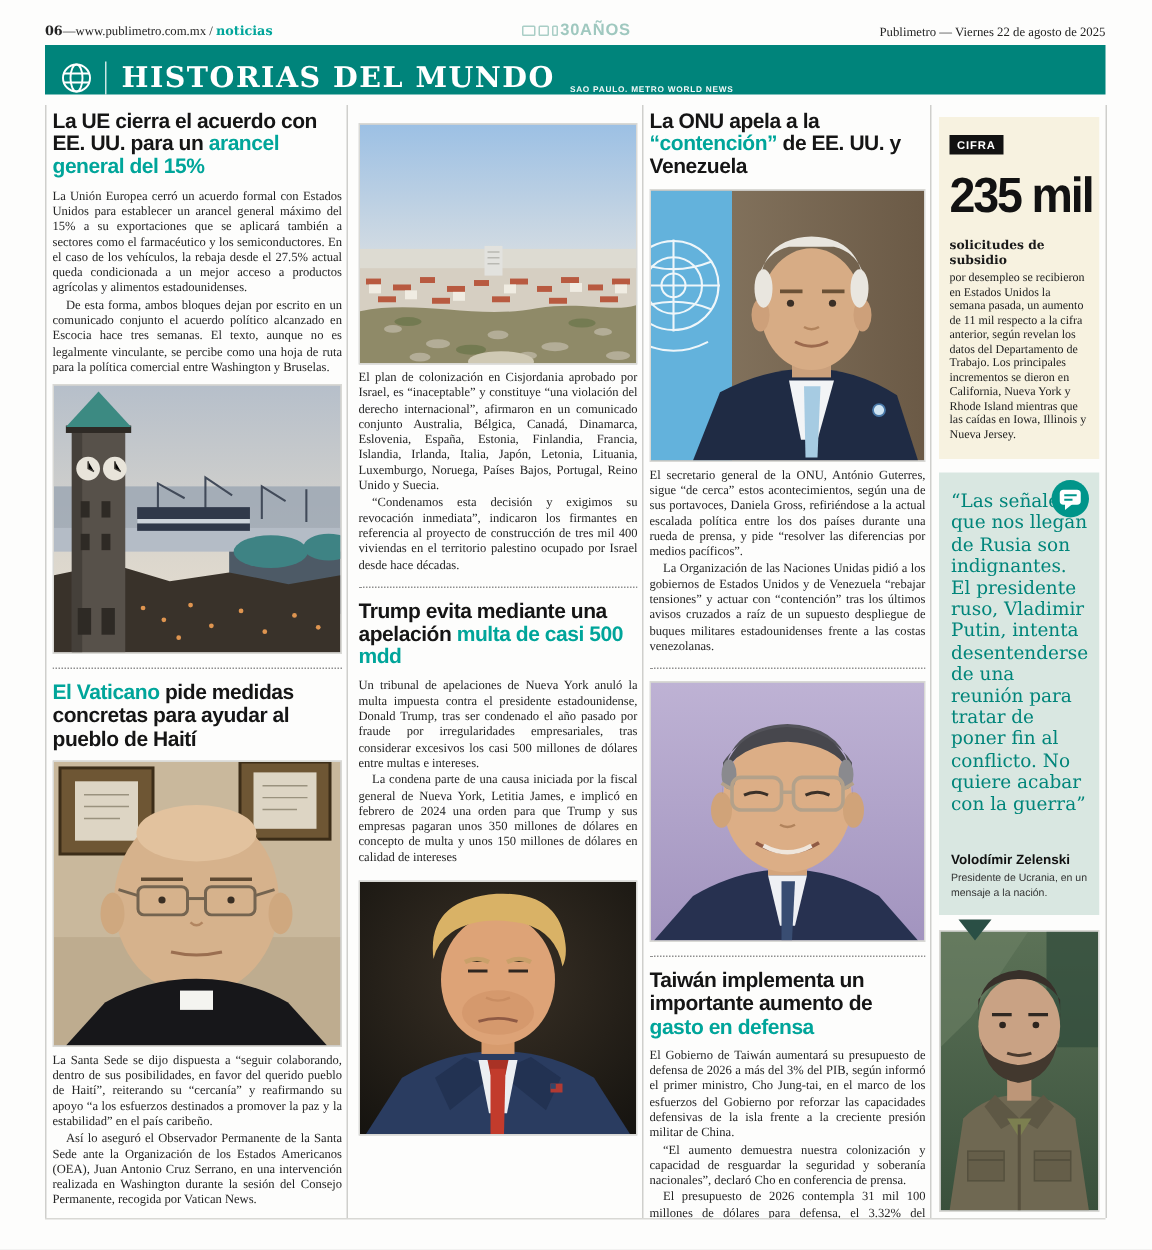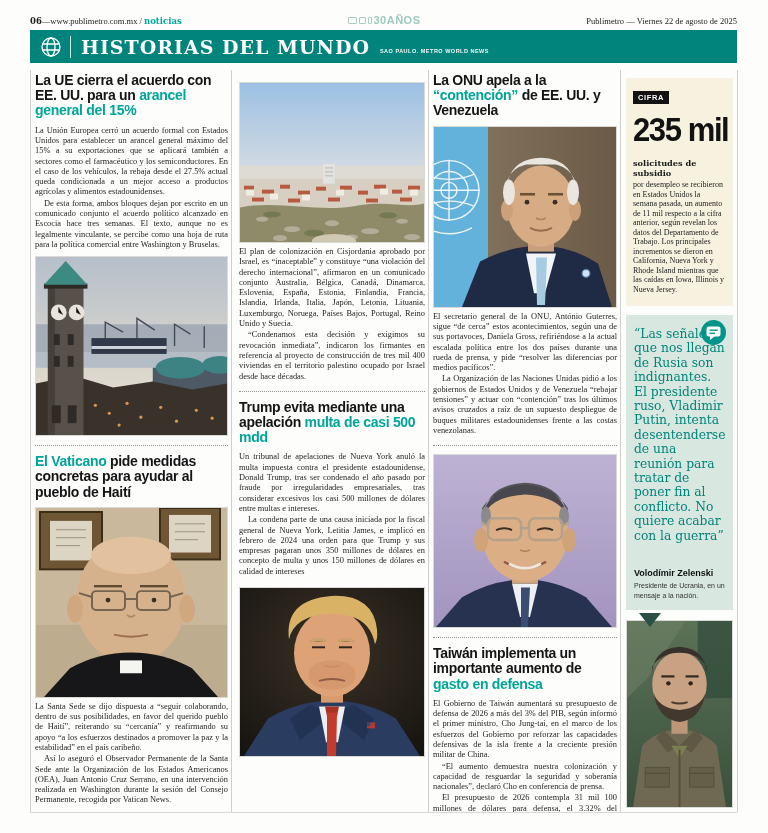--- a/index.html
+++ b/index.html
@@ -13,21 +13,21 @@
             font-family:"Liberation Serif",serif; font-size:8.5px; color:#222; }
   .tb-left b { font-family:"DejaVu Serif",serif; }
   .tb-section { color:#00a59a; font-weight:bold; font-family:"DejaVu Serif",serif; }
   .tb-center { display:flex; align-items:center; gap:2px; color:#9fc8bf; font-weight:bold;
                font-size:11px; letter-spacing:.5px; font-family:"Liberation Sans",sans-serif; }
   .dev { display:inline-block; border:1px solid #a9cec6; border-radius:1px; }
   .dev-monitor { width:9px; height:7px; } .dev-tablet { width:7px; height:7px; } .dev-phone { width:4px; height:7px; }
 
   
   .banner { position:absolute; top:30px; left:30px; width:707px; height:33px; background:#00847b;
-            display:flex; align-items:center; padding:0 10px; color:#fff; }
+            display:flex; align-items:flex-end; padding:0 10px; color:#fff; }
   .banner-sep { width:1px; height:22px; background:rgba(255,255,255,.8); margin:0 10px 0 8px; }
   .banner-title { font-family:"DejaVu Serif",serif; font-weight:bold; font-size:19px; letter-spacing:1px; }
   .banner-sub { font-size:5.5px; font-weight:bold; letter-spacing:.5px; margin:9px 0 0 10px; opacity:.95; }
 
   
   .vline { position:absolute; top:70px; height:742px; width:1px; background:#cfcfcc; }
   .bottom-rule { position:absolute; top:812px; left:30px; width:707px; border-top:1px solid #d8d8d4; }
 
   
   .col { position:absolute; top:70px; height:742px; overflow:hidden; }

